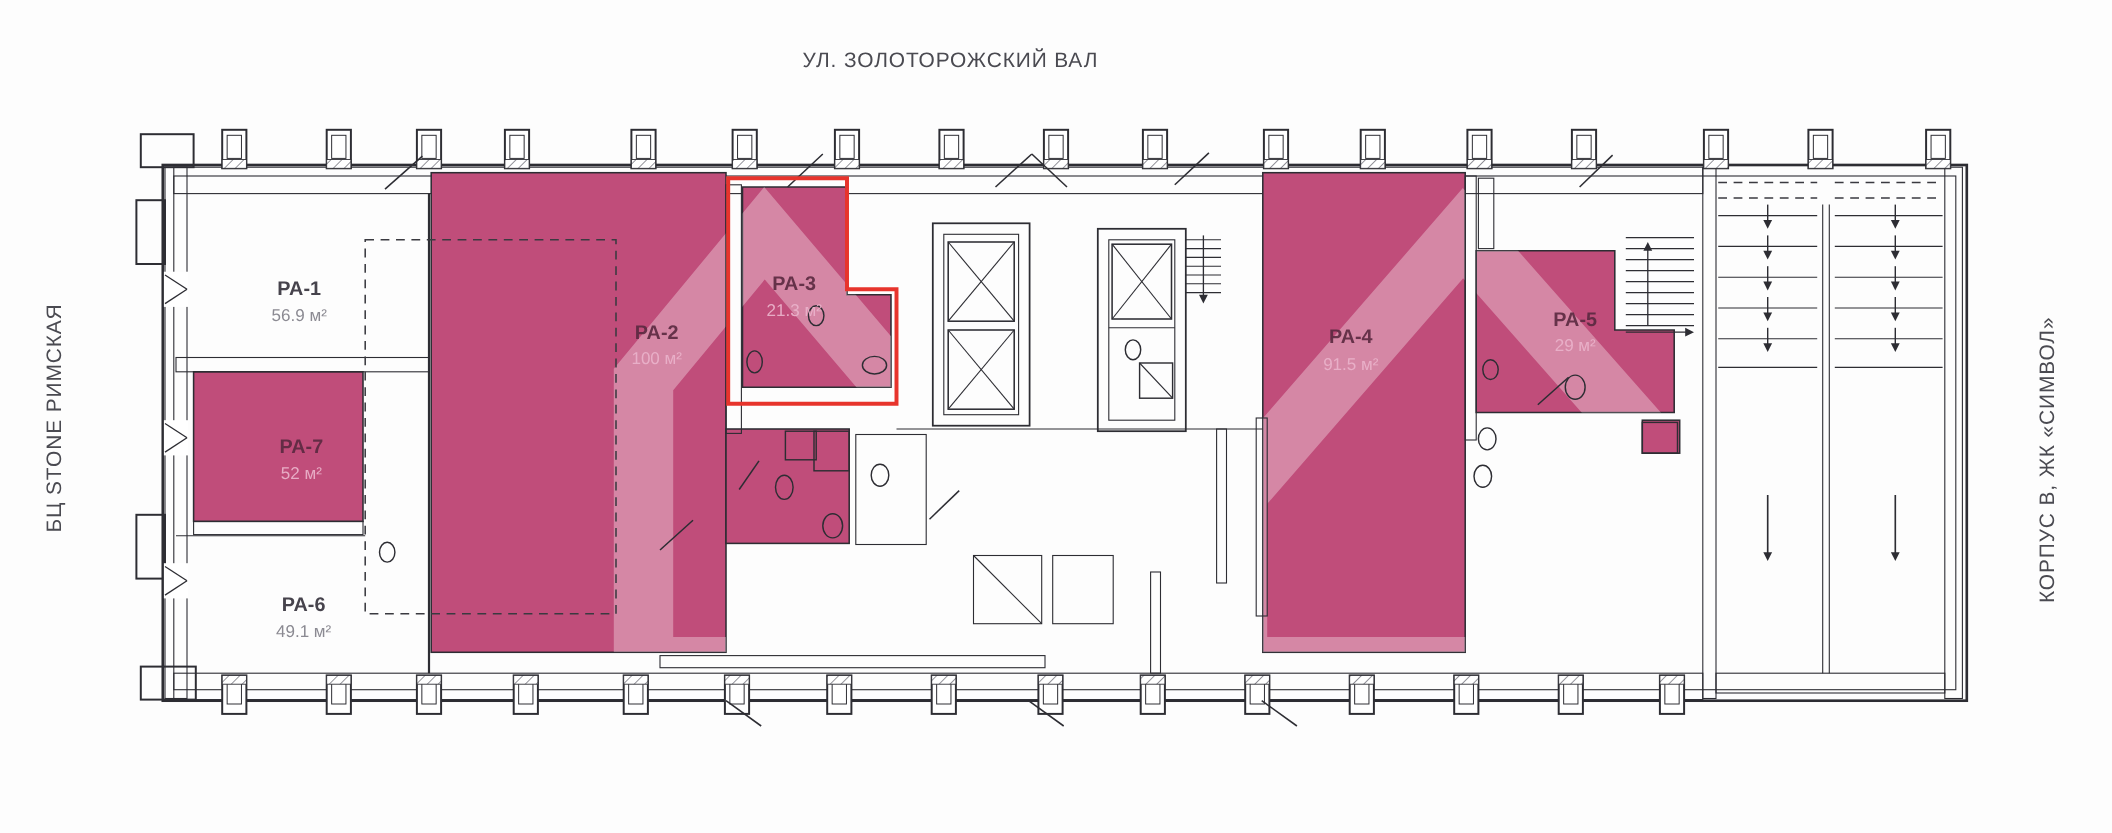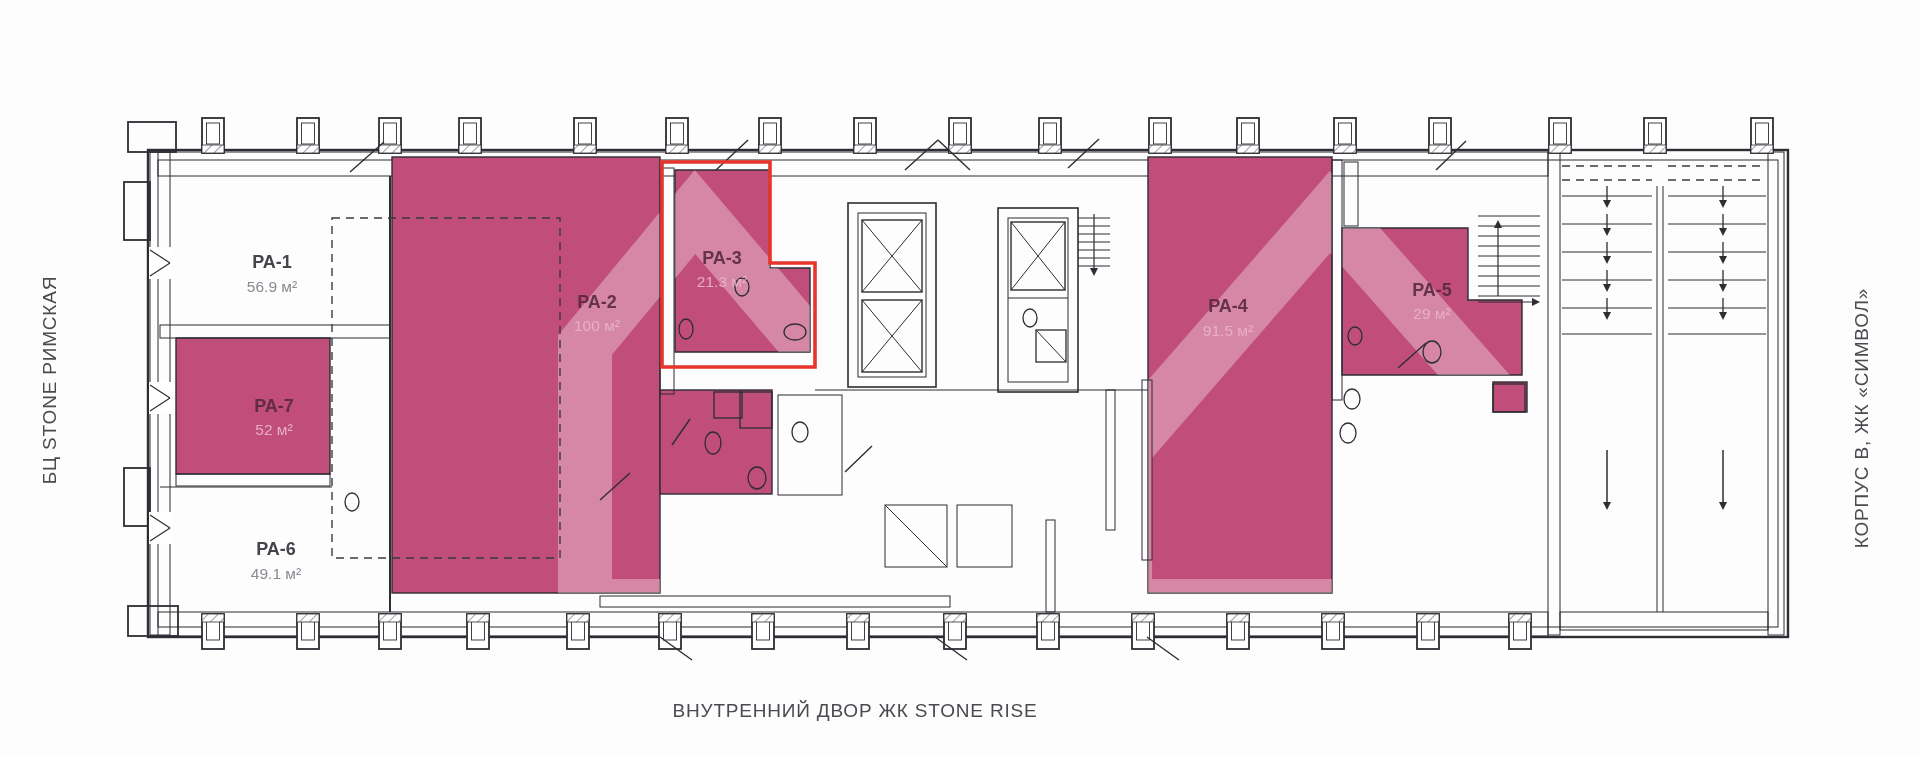--- a/index.html
+++ b/index.html
@@ -18,21 +18,21 @@
   .uarea-light{fill:#eab2ca;opacity:.95;}
   .wall{stroke:#2d2d33;fill:none;}
   .thin{stroke:#2d2d33;stroke-width:1;fill:none;}
   .fixture{stroke:#2d2d33;stroke-width:1.3;fill:none;}
   .dashedz{stroke:#3a3a40;stroke-width:1.4;fill:none;stroke-dasharray:8 6;}
 </style>
 </head>
 <body>
 <div class="canvas">
 
-<div class="street" style="left:855px;top:711px">ВНУТРЕННИЙ ДВОР ЖК STONE RISE</div>
+<div class="street" style="left:864px;top:56px">УЛ. ЗОЛОТОРОЖСКИЙ ВАЛ</div>
 <div class="street v" style="left:50px;top:380px">БЦ STONE РИМСКАЯ</div>
 <div class="street v" style="left:1862px;top:418px">КОРПУС В, ЖК «СИМВОЛ»</div>
 
 <svg width="1920" height="757" viewBox="0 0 1920 757">
   <defs>
     <pattern id="hatch" width="7" height="7" patternUnits="userSpaceOnUse" patternTransform="rotate(45)">
       <rect width="7" height="7" fill="#ffffff"></rect>
       <line x1="0" y1="0" x2="0" y2="7" stroke="#5c5c66" stroke-width="1.2"></line>
     </pattern>
     <clipPath id="unitsClip">

